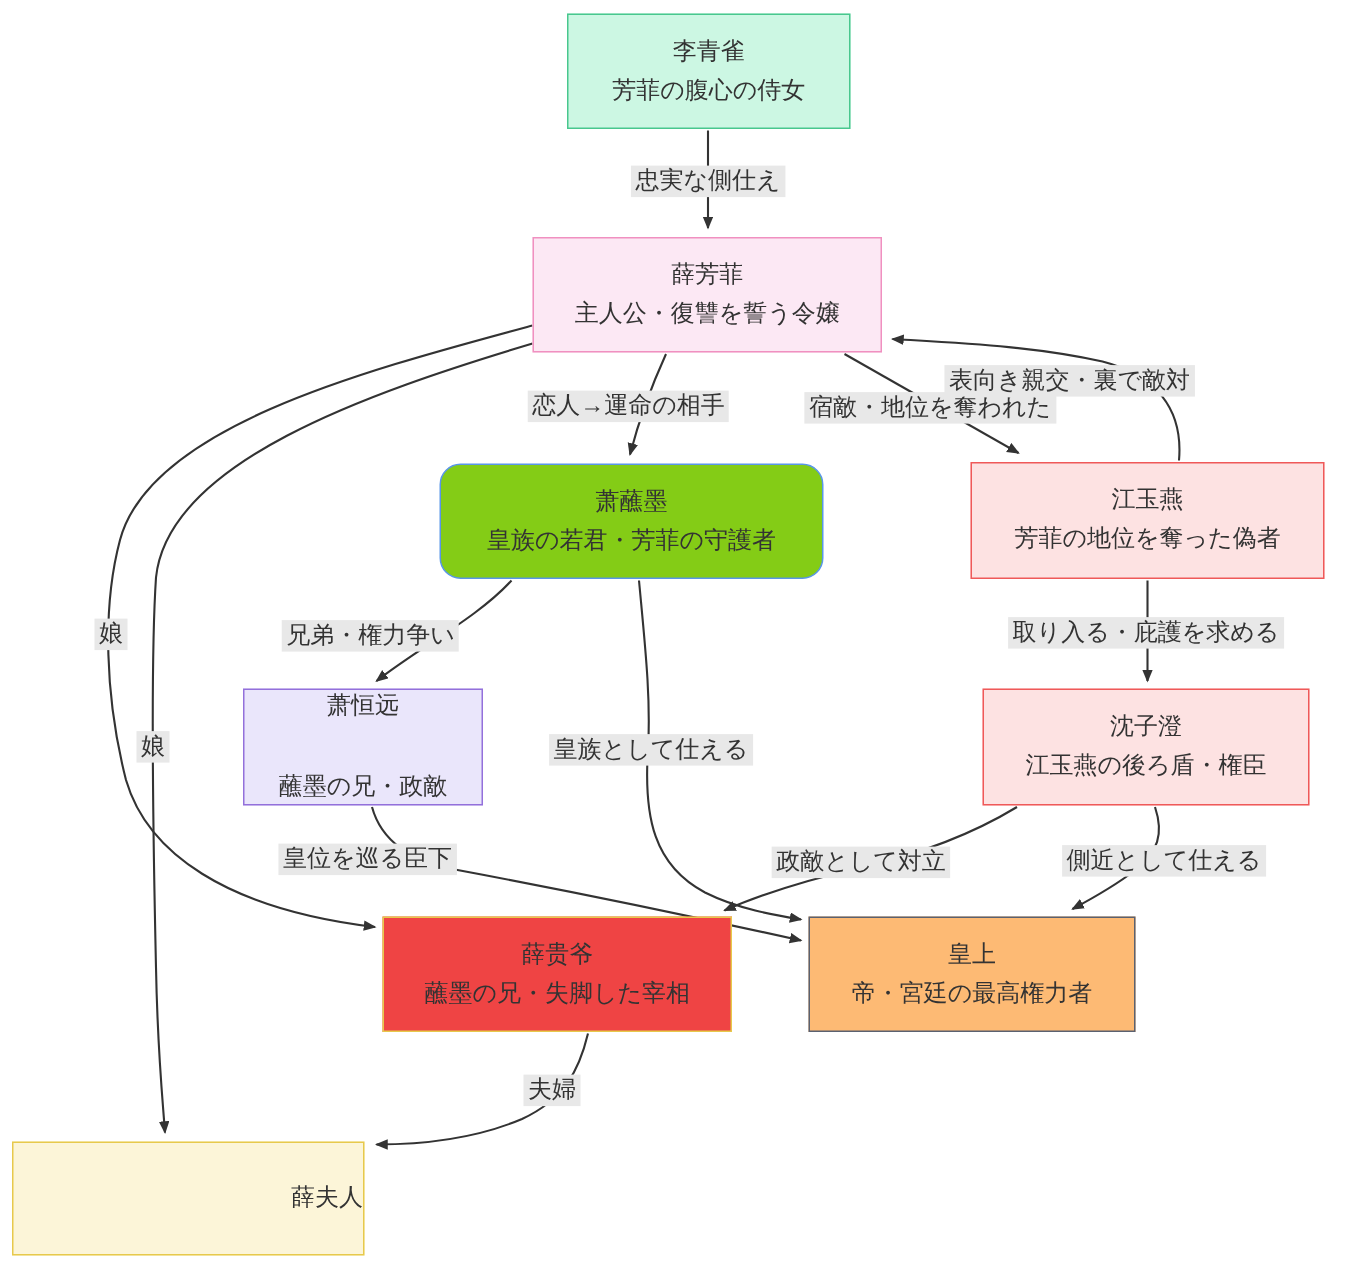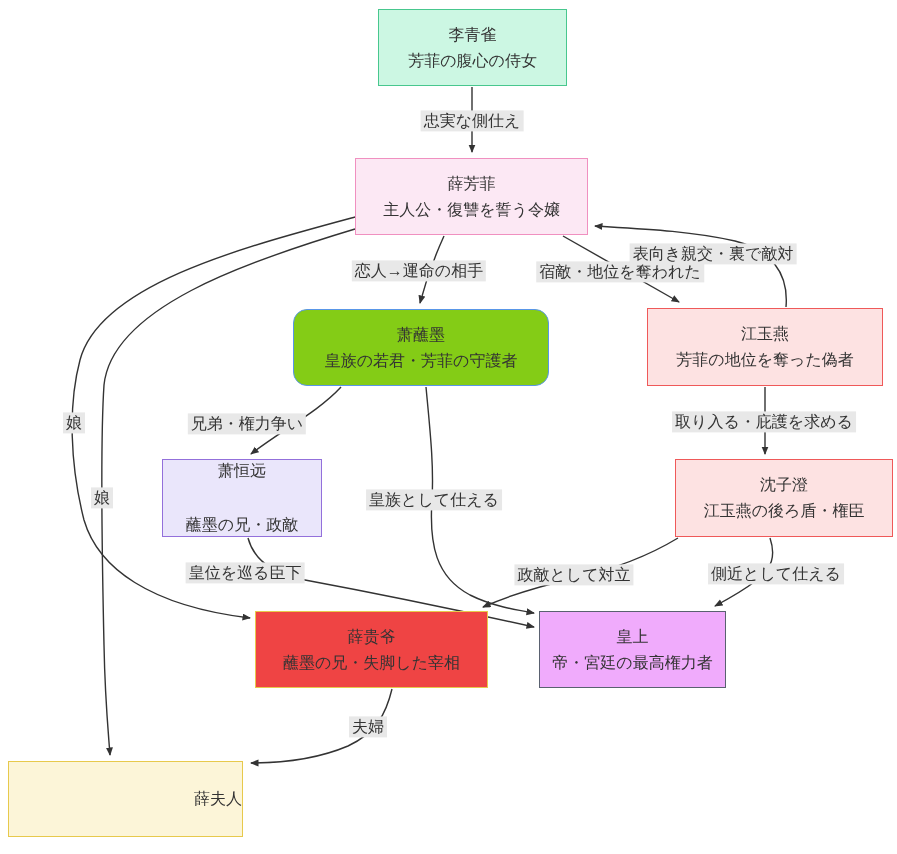--- a/index.html
+++ b/index.html
@@ -59,31 +59,31 @@
   <div class="node" style="left: 647px; top: 308px; width: 236px; height: 78px; background-color: rgb(253, 226, 226); border-color: rgb(239, 89, 89);">
     <div class="node-name">江玉燕</div>
     <div class="node-desc">芳菲の地位を奪った偽者</div>
   </div>
 
   <div class="node" style="left: 162px; top: 459px; width: 160px; height: 78px; background-color: rgb(234, 230, 251); border-color: rgb(147, 112, 219); gap: 34px;">
     <div class="node-name">萧恒远</div>
     <div class="node-desc">蘸墨の兄・政敵</div>
   </div>
 
-  <div class="node" style="left: 655px; top: 459px; width: 218px; height: 78px; background-color: rgb(253, 226, 226); border-color: rgb(239, 89, 89); margin-left: 20px;">
+  <div class="node" style="left: 655px; top: 459px; width: 218px; height: 78px; background-color: rgb(253, 226, 226); border-color: rgb(239, 89, 89);">
     <div class="node-name">沈子澄</div>
     <div class="node-desc">江玉燕の後ろ盾・権臣</div>
   </div>
 
   <div class="node" style="left: 255px; top: 611px; width: 233px; height: 77px; background-color: #ef4444; border-color: rgb(231, 201, 76);">
     <div class="node-name">薛贵爷</div>
     <div class="node-desc">蘸墨の兄・失脚した宰相</div>
   </div>
 
-  <div class="node" style="left: 539px; top: 611px; width: 187px; height: 77px; background-color: #f0abfc; border-color: rgb(90, 97, 112);">
+  <div class="node" style="left: 539px; top: 611px; width: 218px; height: 77px; background-color: #fdba74; border-color: rgb(90, 97, 112);">
     <div class="node-name">皇上</div>
     <div class="node-desc">帝・宮廷の最高権力者</div>
   </div>
 
   <div class="node" style="left: 8px; top: 761px; width: 235px; height: 76px; background-color: rgb(252, 245, 216); border-color: rgb(231, 201, 76); align-items: flex-end;">
     <div class="node-name">薛夫人</div>
   </div>
 
   <div class="edge-label" style="left:472px;top:121px">忠実な側仕え</div>
   <div class="edge-label" style="left:419px;top:271px">恋人→運命の相手</div>

